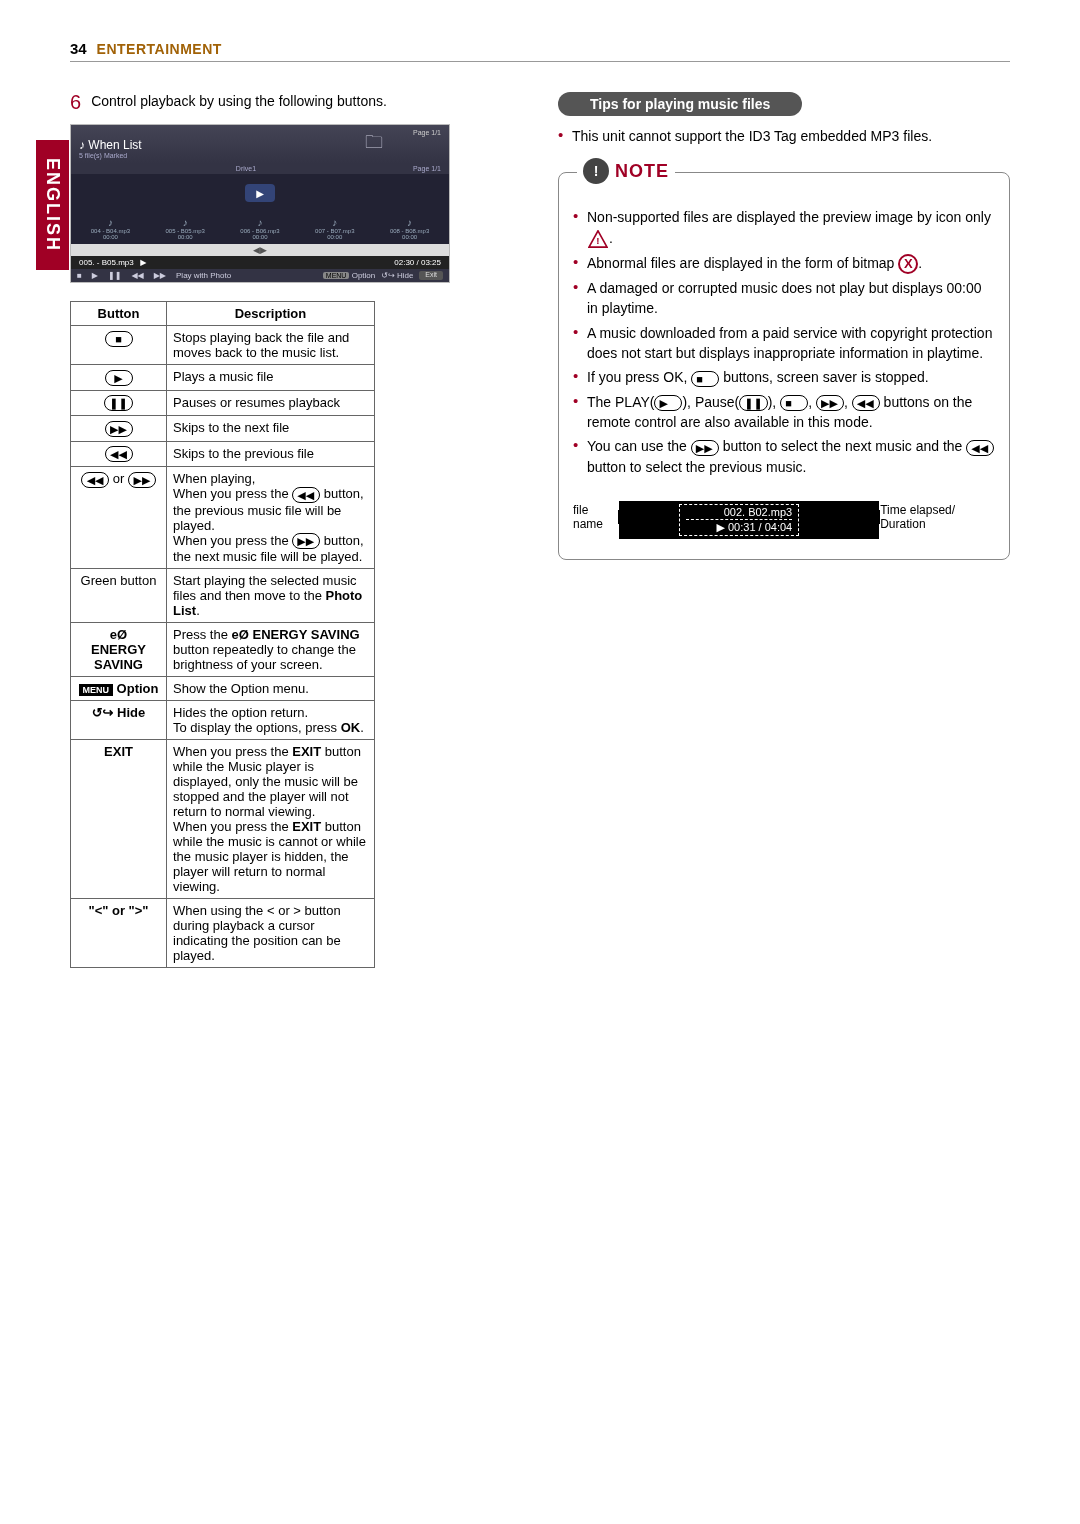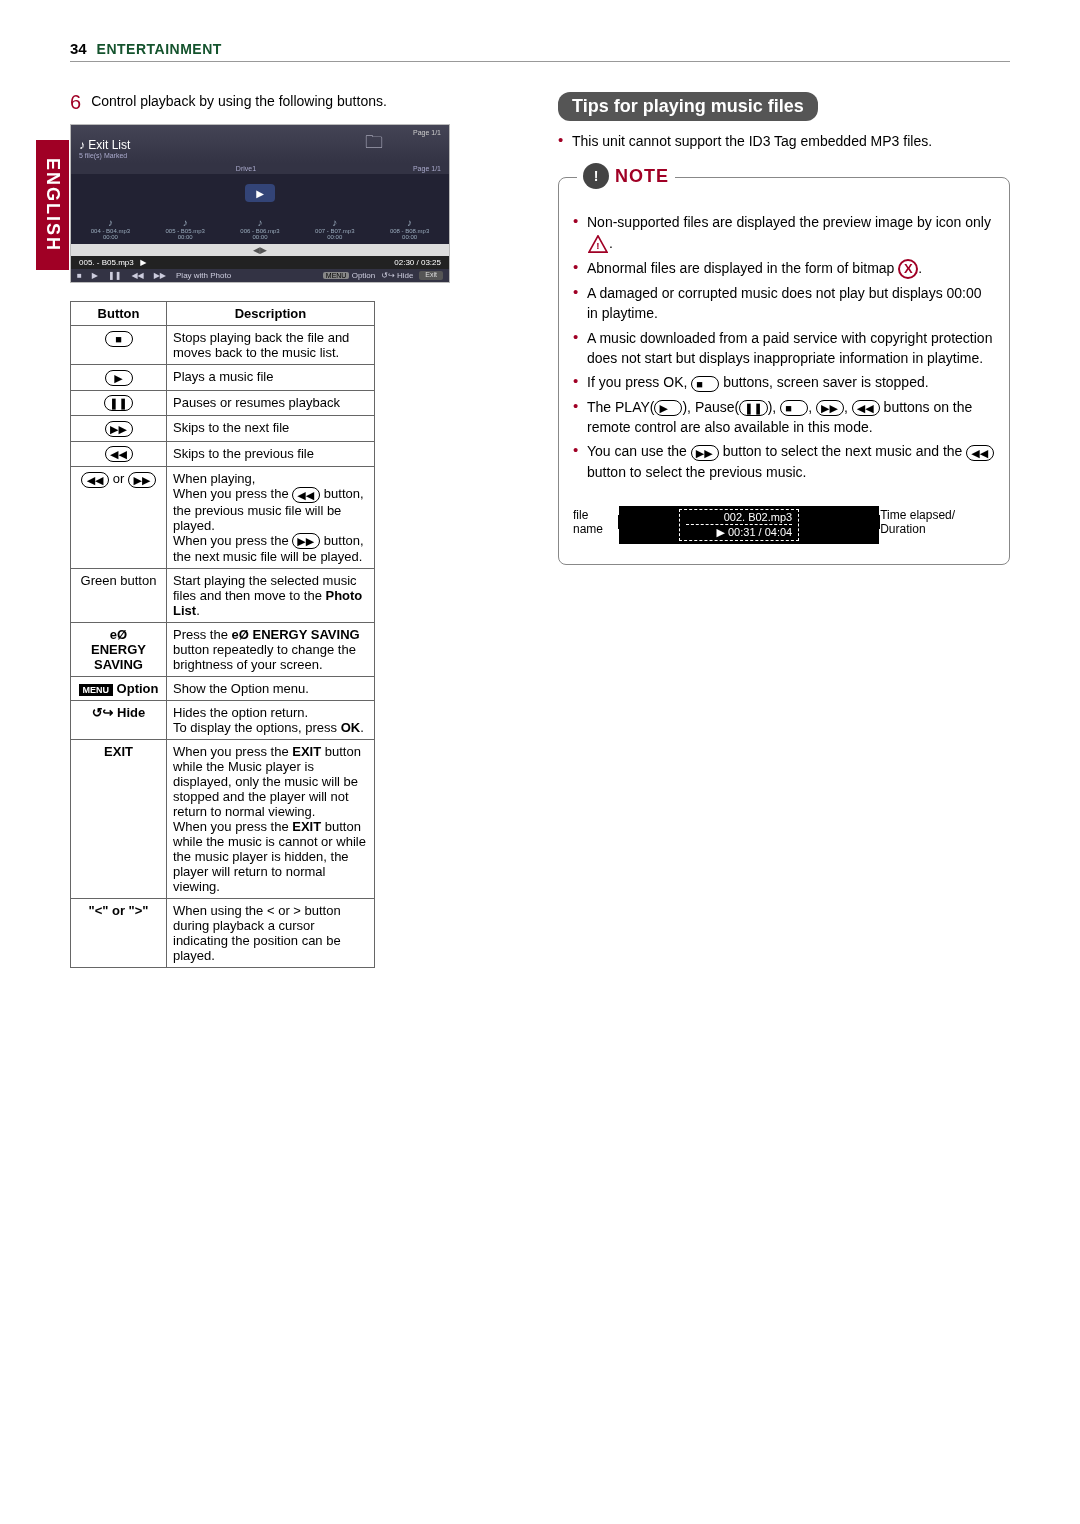--- a/index.html
+++ b/index.html
@@ -7,21 +7,21 @@
     font-family: Arial, Helvetica, sans-serif;
     font-size: 14px;
     color: #000;
     background: #fff;
     margin: 0;
     padding: 40px 70px;
     width: 1080px;
   }
   .header-row { margin-bottom: 30px; }
   .header-row .pnum { font-weight: bold; font-size: 15px; }
-  .header-row .sect { font-weight: bold; font-size: 14px; letter-spacing: 0.5px; color: #14532d; margin-left: 6px;}
+  .header-row .sect { font-weight: bold; font-size: 14px; letter-spacing: 0.5px; color: #a16207; margin-left: 6px;}
   .header-rule { border: none; border-top: 1px solid #999; margin: 4px 0 0 0; }
   .language-tab {
     position: absolute;
     left: 36px;
     top: 140px;
     background: #a00025;
     color: #fff;
     padding: 18px 6px;
     font-weight: bold;
     font-size: 18px;
@@ -95,23 +95,23 @@
     vertical-align:middle;
   }
   .es-icon { font-style: normal; font-weight: bold; }
 
   
   .tips-pill {
     display:inline-block;
     background:#555;
     color:#fff;
     border-radius:12px;
-    padding:4px 14px;
+    padding:4px 32px;
     font-weight:bold;
-    font-size:18px;
+    font-size:14px;
     margin-bottom:10px;
   }
   .bullets, .note-list { list-style: none; padding: 0; margin: 0 0 18px 0; }
   .bullets li, .note-list li {
     position: relative;
     padding-left: 14px;
     line-height: 1.45;
     margin-bottom: 4px;
   }
   .bullets li::before, .note-list li::before {
@@ -203,21 +203,21 @@
   <div class="col">
 
     <div class="step">
       <div class="step-num">6</div>
       <div class="step-text">Control playback by using the following buttons.</div>
     </div>
 
     <div class="music-shot">
       <div class="ms-top">
         <div>
-          <div class="ms-title">♪ <span>Exit List</span></div>
+          <div class="ms-title">♪ <span>When List</span></div>
           <div class="ms-sub">5 file(s) Marked</div>
         </div>
         <div style="display:flex; gap:30px; align-items:flex-end;">
            <div style="color:#ccd; font-size:18px;">🗀</div>
            <div class="ms-page">Page 1/1</div>
         </div>
       </div>
       <div class="ms-drive">
         <span></span>
         <span>Drive1</span>

